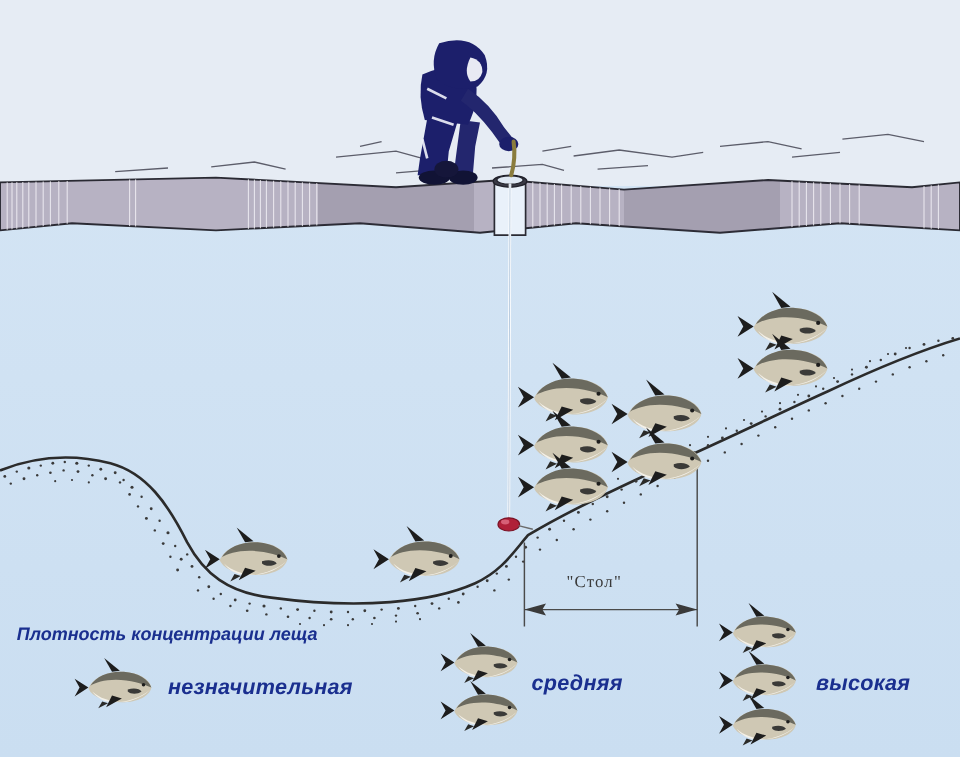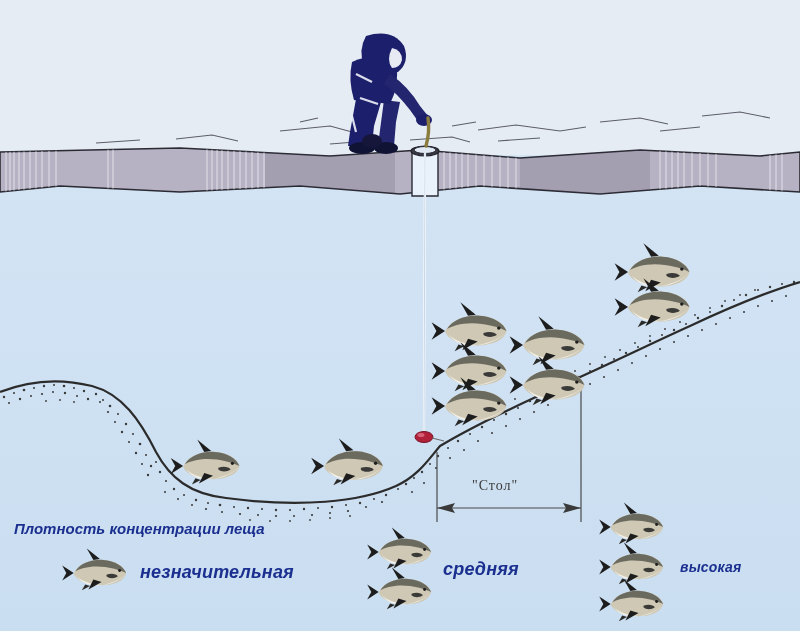--- a/index.html
+++ b/index.html
@@ -34,21 +34,21 @@
   #title-block {
     position: absolute;
     left: 14px;
     top: 519px;
     line-height: 19px;
     font-size: 15px;
   }
   #title-block div { color: #1a2f8f; font-weight: bold; font-style: italic; }
   #legend-low-label  { left: 140px; top: 562px; font-size: 18px; font-weight: bold; text-align: right; }
   #legend-mid-label  { left: 443px; top: 559px; font-size: 18px; font-weight: bold; }
-  #legend-high-label { left: 680px; top: 559px; font-size: 14px; font-weight: bold; }
+  #legend-high-label { left: 680px; top: 559px; font-size: 18px; font-weight: bold; }
   .stol-label {
     position: absolute;
     left: 472px;
     top: 478px;
     font-size: 14px;
     font-style: normal;
     font-weight: normal;
     color: #3a3a3a;
     font-family: "Liberation Serif", serif;
     letter-spacing: 1px;

